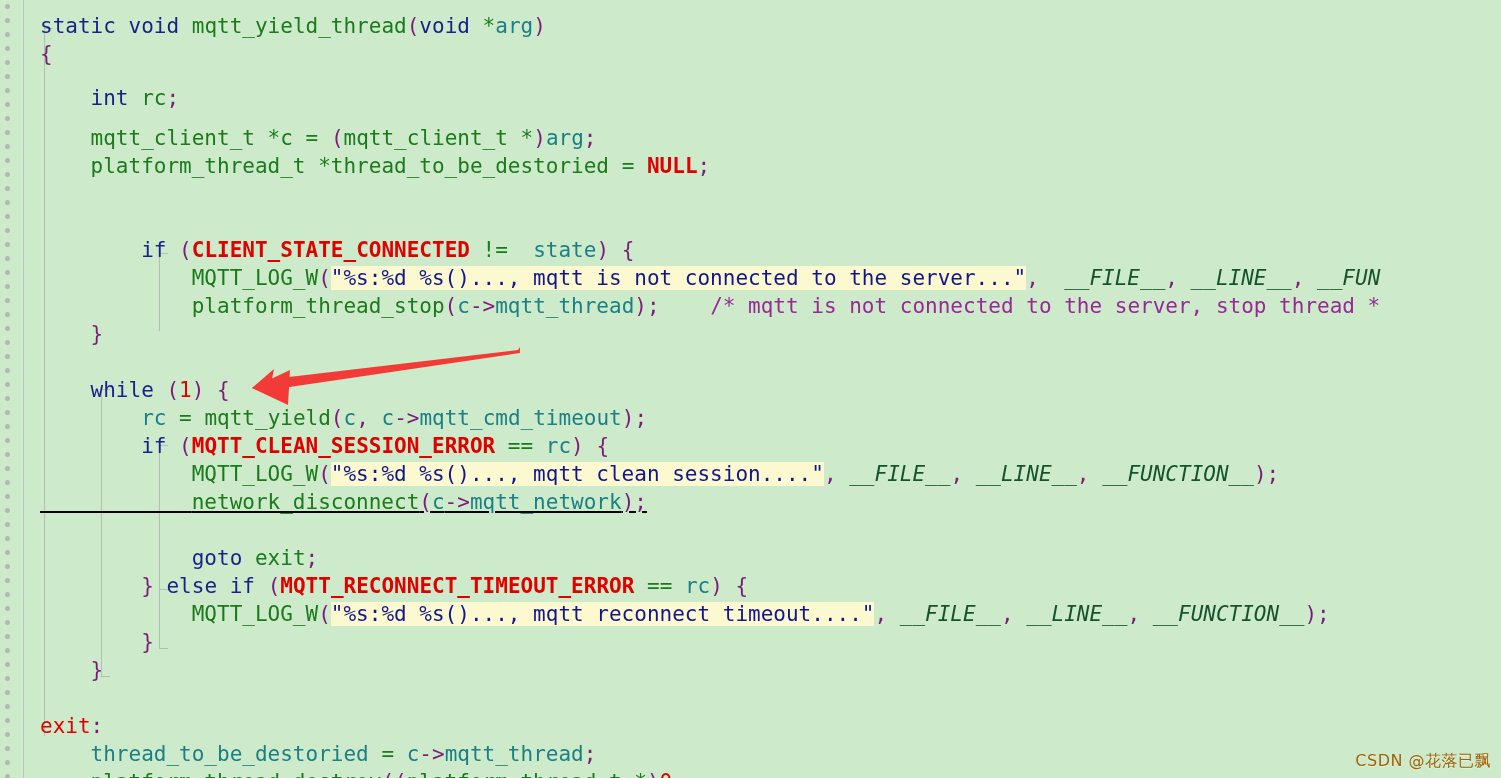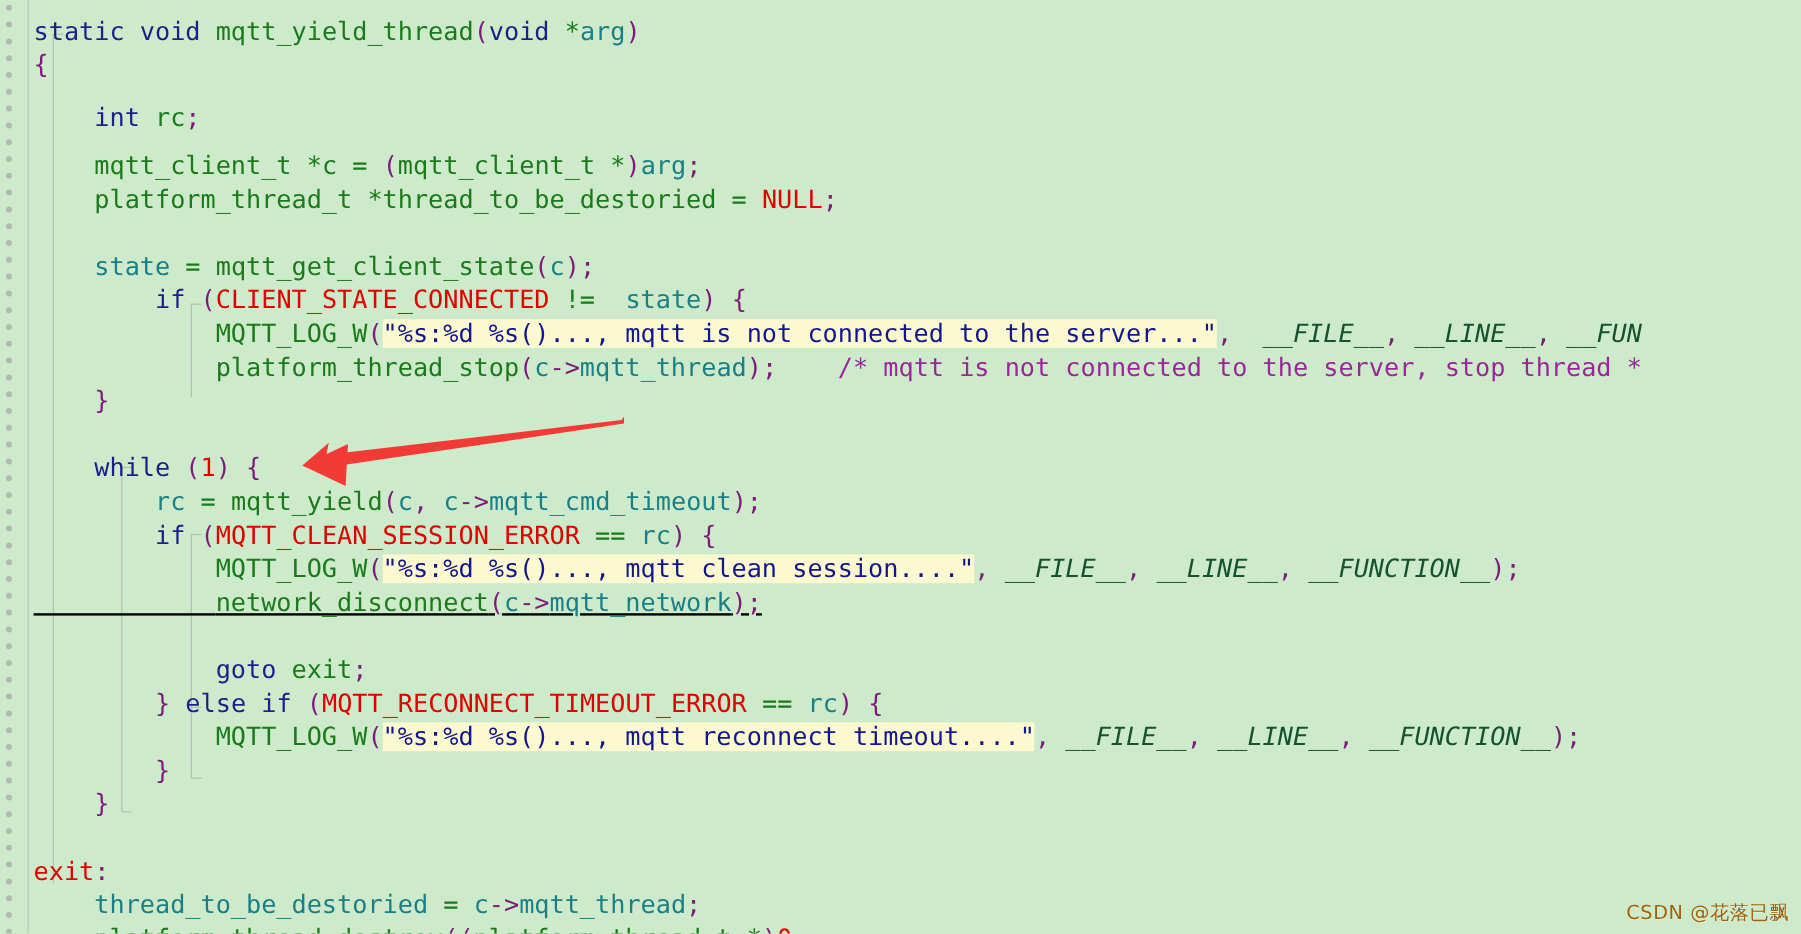--- a/index.html
+++ b/index.html
@@ -36,21 +36,21 @@
   #gutter-rule {
     position: absolute;
     left: 23px; top: 0;
     width: 1px; height: 778px;
     background: #b9c9b7;
   }
 
   
   #code {
     position: absolute;
-    left: 4px; top: 0;
+    left: 16px; top: 0;
     width: 1249px; height: 778px;
     white-space: pre;
     font-size: 21px;
     line-height: 28px;
     letter-spacing: 0px;
     font-family: "DejaVu Sans Mono", "Liberation Mono", monospace;
   }
   .line {
     position: absolute;
     left: 24px;
@@ -58,21 +58,21 @@
     white-space: pre;
     font-size: 21px;
     line-height: 28px;
   }
 
   
   .kw      { color: #1b1f8a; }            
   .typ     { color: #1b7a1b; }            
   .fn      { color: #1b7a1b; }            
   .var     { color: #1a7f86; }            
-  .mac     { color: #e00000; }            
+  .mac     { color: #e00000; font-weight: bold; }            
   .num     { color: #e00000; }            
   .pun     { color: #7d1b7d; }            
   .op      { color: #1b7a1b; }            
   .cmt     { color: #9a279a; }            
   .plain   { color: #14532d; font-style: italic; }            
   .lbl     { color: #e00000; }            
   .str     { color: #12168c; background: #fcf8cf; }  
 
   
   .guide {
@@ -195,21 +195,20 @@
 
     <div class="line" style="top:40px;"><span class="pun">{</span></div>
 
     <div class="line" style="top:68px;margin-top:16px;">    <span class="kw">int</span> <span class="typ">rc</span><span class="pun">;</span></div>
 
 
     <div class="line" style="top:124px;">    <span class="typ">mqtt_client_t</span> <span class="op">*</span><span class="typ">c</span> <span class="op">=</span> <span class="pun">(</span><span class="typ">mqtt_client_t</span> <span class="op">*</span><span class="pun">)</span><span class="var">arg</span><span class="pun">;</span></div>
 
     <div class="line" style="top:152px;">    <span class="typ">platform_thread_t</span> <span class="op">*</span><span class="typ">thread_to_be_destoried</span> <span class="op">=</span> <span class="mac">NULL</span><span class="pun">;</span></div>
 
-    <div class="line" style="top:208px;">    <span class="var">state</span> <span class="op">=</span> <span class="fn">mqtt_get_client_state</span><span class="pun">(</span><span class="var">c</span><span class="pun">);</span></div>
 
     <div class="line" style="top:236px;">        <span class="kw">if</span> <span class="pun">(</span><span class="mac">CLIENT_STATE_CONNECTED</span> <span class="op">!=</span>  <span class="var">state</span><span class="pun">)</span> <span class="pun">{</span></div>
 
     <div class="line" style="top:264px;">            <span class="fn">MQTT_LOG_W</span><span class="pun">(</span><span class="str">"%s:%d %s()..., mqtt is not connected to the server..."</span><span class="pun">,</span>  <span class="plain">__FILE__</span><span class="pun">,</span> <span class="plain">__LINE__</span><span class="pun">,</span> <span class="plain">__FUN</span></div>
 
     <div class="line" style="top:292px;">            <span class="fn">platform_thread_stop</span><span class="pun">(</span><span class="var">c</span><span class="pun">-&gt;</span><span class="var">mqtt_thread</span><span class="pun">);</span>    <span class="cmt">/* mqtt is not connected to the server, stop thread *</span></div>
 
     <div class="line" style="top:320px;">    <span class="pun">}</span></div>
 
     <div class="line" style="top:376px;">    <span class="kw">while</span> <span class="pun">(</span><span class="num">1</span><span class="pun">)</span> <span class="pun">{</span></div>

